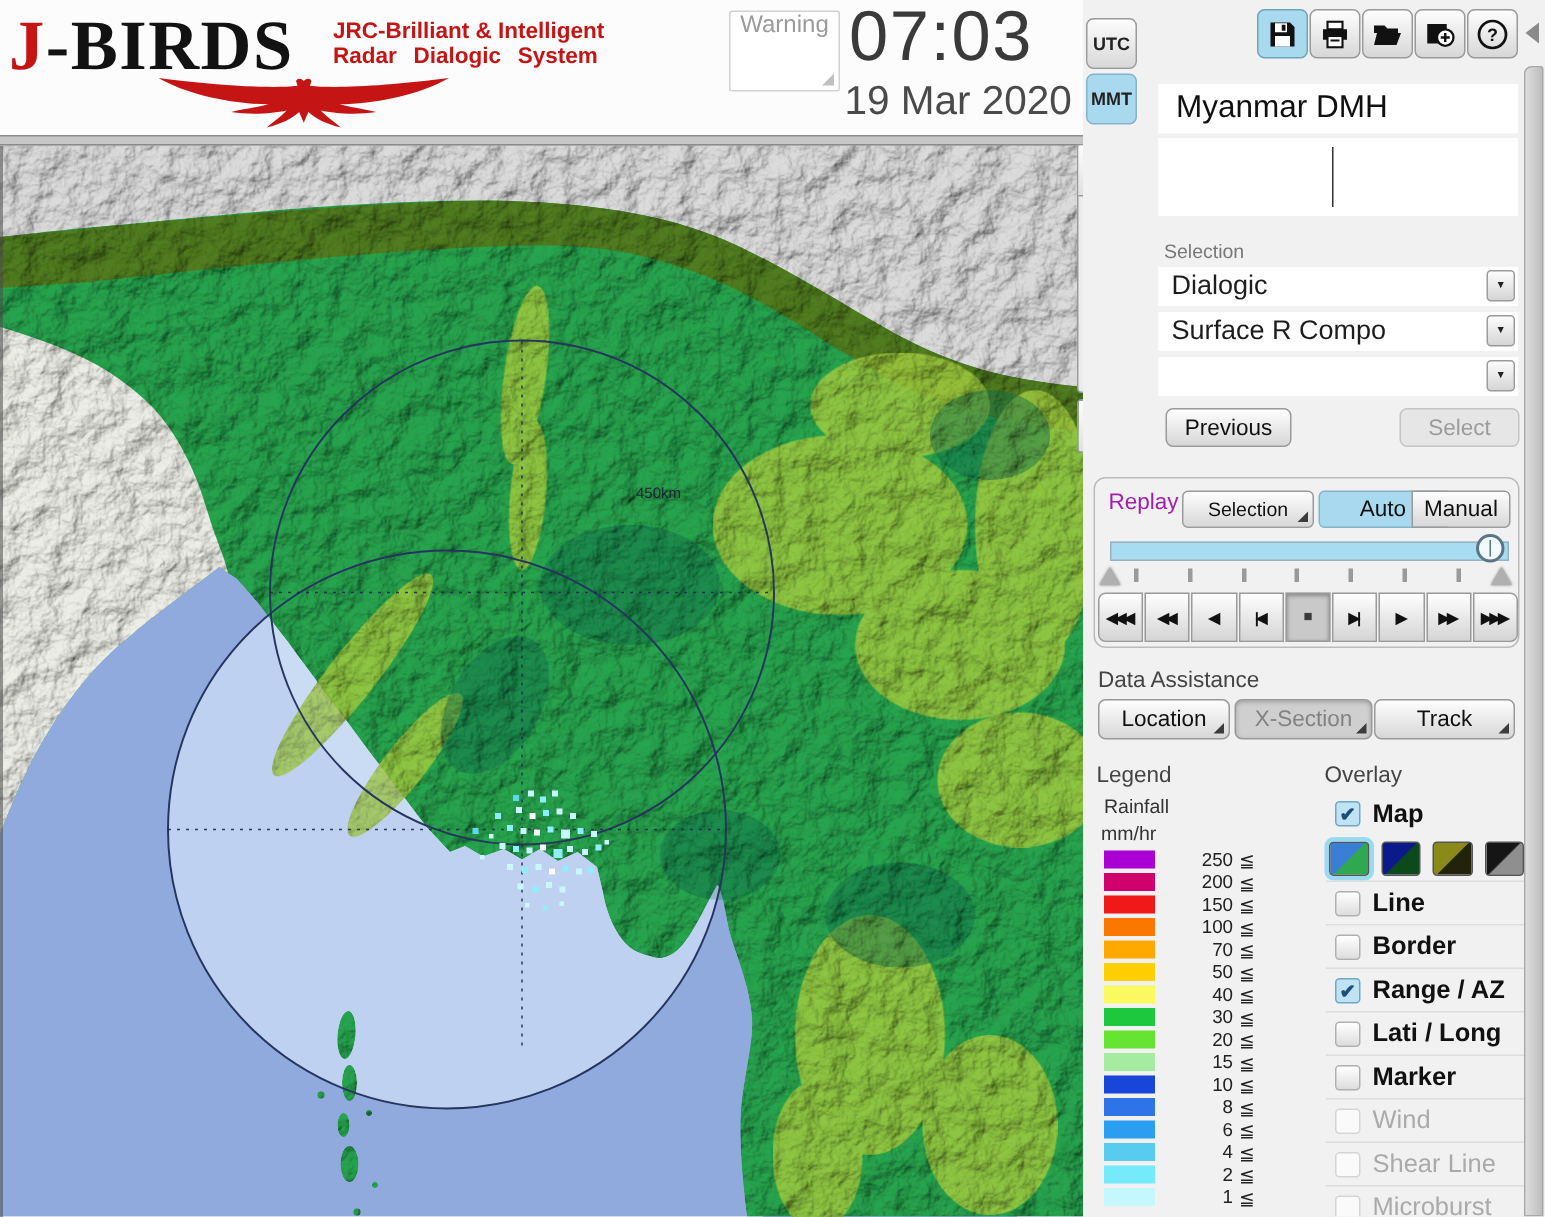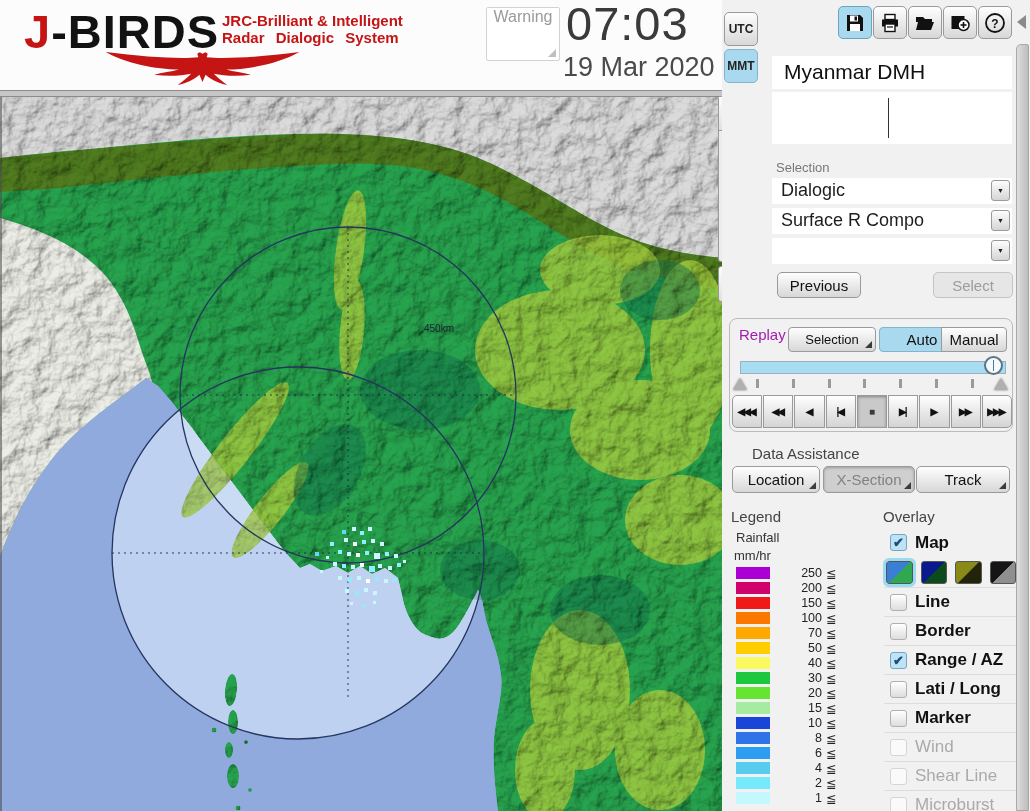--- a/index.html
+++ b/index.html
@@ -3,21 +3,21 @@
 <meta charset="utf-8">
 <style>
   * { margin:0; padding:0; box-sizing:border-box; }
   html,body { width:1030px; height:811px; overflow:hidden; background:#f1f1f1;
               font-family:"Liberation Sans", sans-serif; }
   #app { position:relative; width:1030px; height:811px; background:#f1f1f1; }
 
   
   #header { position:absolute; left:0; top:0; width:722px; height:90px; background:#fcfcfc; }
   #logo { position:absolute; left:6px; top:2px; width:400px; height:84px; }
-  #logo-title { position:absolute; left:18px; top:2px; font-family:Liberation Sans, sans-serif;
+  #logo-title { position:absolute; left:0; top:2px; font-family:Liberation Serif, serif;
                 font-weight:bold; font-size:47px; color:#121212; letter-spacing:1px; }
   #logo-title .red-j { color:#c41414; }
   #logo-tagline { position:absolute; left:216px; top:10px; color:#c41414; font-weight:bold;
                   font-size:15px; line-height:17px; white-space:nowrap; }
   #logo-tagline .t2 { word-spacing:7px; }
   #eagle { position:absolute; left:4px; top:50px; }
 
   #warning-btn { position:absolute; left:486px; top:7px; width:74px; height:54px; background:#fff;
                  border:1px solid #d2d2d2; border-radius:2px; color:#9a9a9a; font-size:16px;
                  display:flex; align-items:flex-start; justify-content:center; cursor:pointer; }
@@ -90,21 +90,21 @@
   #tri-left { left:3px; } #tri-right { left:264px; }
 
   #playback { position:absolute; left:2px; top:76px; width:280px; height:33px; display:flex; gap:1px; }
   .pb-btn { flex:1; border:1px solid #9a9a9a; background:linear-gradient(#fefefe,#d4d4d4);
             font-size:10px; font-weight:bold; color:#111; letter-spacing:-2px; text-align:center;
             padding:0 2px 0 0; cursor:pointer; }
   .pb-btn:first-child { border-radius:5px 0 0 5px; } .pb-btn:last-child { border-radius:0 5px 5px 0; }
   .pb-btn.active { background:#c9c9c9; box-shadow:inset 0 1px 3px rgba(0,0,0,.35); color:#3a3a3a; }
 
   
-  #da-label { position:absolute; left:10px; top:445px; font-size:15px; color:#444;margin-left:20px; }
+  #da-label { position:absolute; left:10px; top:445px; font-size:15px; color:#444; }
   .da-btn { position:absolute; top:466px; height:27px; font-size:15px; }
   .da-btn.pressed { background:#cfcfcf; color:#828282; box-shadow:inset 0 1px 3px rgba(0,0,0,.25); }
 
   
   #legend-label { position:absolute; left:9px; top:508px; font-size:15px; color:#444; }
   #overlay-label { position:absolute; left:161px; top:508px; font-size:15px; color:#444; }
   #legend-unit1 { position:absolute; left:14px; top:530px; font-size:13px; color:#333; }
   #legend-unit2 { position:absolute; left:12px; top:548px; font-size:13px; color:#333; }
   #legend-rows { position:absolute; left:14px; top:566px; width:132px; }
   .leg-row { position:relative; height:15px; }

